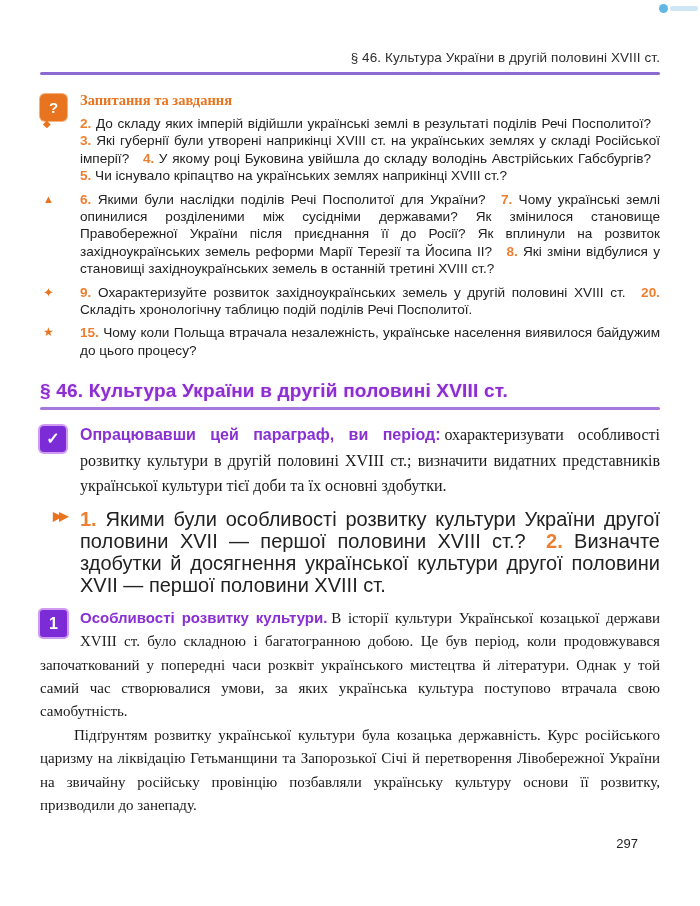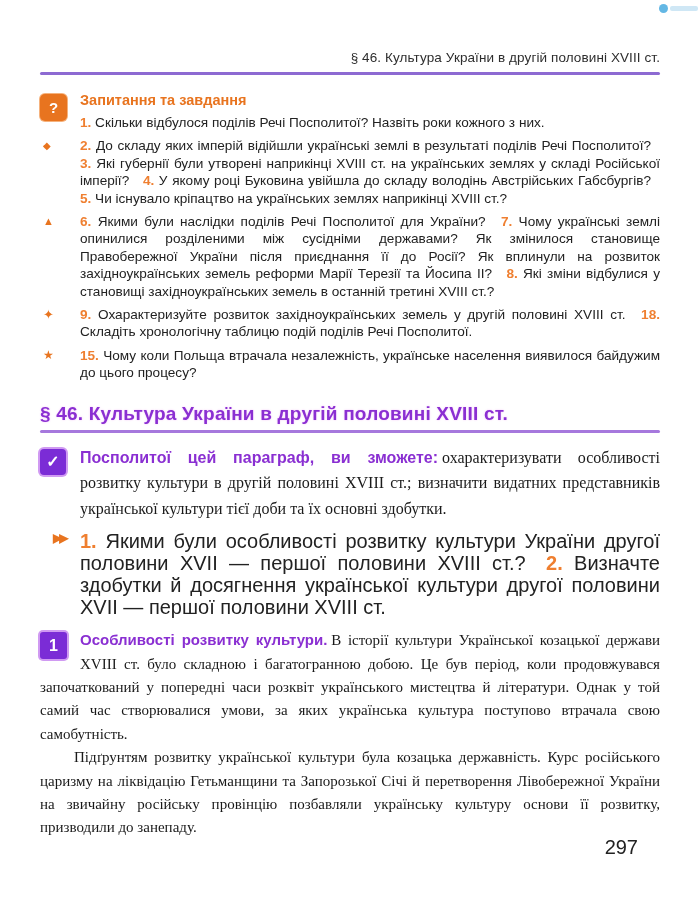--- a/index.html
+++ b/index.html
@@ -52,21 +52,21 @@
   .q-icon{
     position:absolute;left:0;top:2px;
     width:27px;height:27px;border-radius:5px;
     background:#e8741f;
     box-shadow:0 0 0 1px #f5b27d;
     color:#fff;font-weight:bold;font-size:15px;
     text-align:center;line-height:27px;
   }
   .q-title{
     margin:0 0 6px 0;
-    color:#e8741f;font-weight:bold;font-size:14.5px;
+    color:#e8741f;font-weight:bold;font-size:14.5px;font-family:Liberation Serif, serif;
   }
   .q-group{position:relative;margin:0 0 6px 0;}
   .q-text{
     margin:0;
     font-size:13.6px;line-height:17.4px;
     text-align:justify;color:#222222;
   }
   .qnum{color:#ef7f30;font-weight:bold;}
   .qgap{display:inline-block;width:9px;}
   .bullet{
@@ -135,21 +135,21 @@
   .body-p{
     margin:0;
     font-family:"Liberation Serif",serif;
     font-size:15px;line-height:23.4px;
     text-align:justify;color:#191919;
   }
   .body-p.indented{text-indent:34px;}
 
   .page-number{
     position:absolute;right:62px;top:836px;
-    font-size:20px;color:#222222;
+    font-size:13px;color:#222222;
   }
 </style>
 </head>
 <body>
 
 <div class="page">
 
   <div class="watermark">
     <span class="wm-circle"></span>
     <span class="wm-bar"></span>
@@ -157,51 +157,48 @@
 
   <div class="inner">
 
     <div class="running-head">§ 46. Культура України в другій половині XVIII ст.</div>
     <hr class="rule header-rule">
 
     <section class="questions">
       <div class="q-icon">?</div>
       <h3 class="q-title">Запитання та завдання</h3>
 
-      <div class="q-group">
-        <p class="q-text"><b class="qnum">1.</b> Скільки відбулося поділів Речі Посполитої? Назвіть роки кожного з них.</p>
-      </div>
 
       <div class="q-group">
         <span class="bullet b-diamond">◆</span>
         <p class="q-text"><b class="qnum">2.</b> До складу яких імперій відійшли українські землі в результаті поділів Речі Посполитої?<span class="qgap"></span> <b class="qnum">3.</b> Які губернії були утворені наприкінці XVIII ст. на українських землях у складі Російської імперії?<span class="qgap"></span> <b class="qnum">4.</b> У якому році Буковина увійшла до складу володінь Австрійських Габсбургів?<span class="qgap"></span> <b class="qnum">5.</b> Чи існувало кріпацтво на українських землях наприкінці XVIII ст.?</p>
       </div>
 
       <div class="q-group">
         <span class="bullet b-triangle">▲</span>
         <p class="q-text"><b class="qnum">6.</b> Якими були наслідки поділів Речі Посполитої для України?<span class="qgap"></span> <b class="qnum">7.</b> Чому українські землі опинилися розділеними між сусідніми державами? Як змінилося становище Правобережної України після приєднання її до Росії? Як вплинули на розвиток західноукраїнських земель реформи Марії Терезії та Йосипа II?<span class="qgap"></span> <b class="qnum">8.</b> Які зміни відбулися у становищі західноукраїнських земель в останній третині XVIII ст.?</p>
       </div>
 
       <div class="q-group">
         <span class="bullet b-star4">✦</span>
-        <p class="q-text"><b class="qnum">9.</b> Охарактеризуйте розвиток західноукраїнських земель у другій половині XVIII ст.<span class="qgap"></span> <b class="qnum">18.</b> Складіть хронологічну таблицю подій поділів Речі Посполитої.</p>
+        <p class="q-text"><b class="qnum">9.</b> Охарактеризуйте розвиток західноукраїнських земель у другій половині XVIII ст.<span class="qgap"></span> <b class="qnum">20.</b> Складіть хронологічну таблицю подій поділів Речі Посполитої.</p>
       </div>
 
       <div class="q-group">
         <span class="bullet b-star5">★</span>
         <p class="q-text"><b class="qnum">15.</b> Чому коли Польща втрачала незалежність, українське населення виявилося байдужим до цього процесу?</p>
       </div>
     </section>
 
     <h2 class="section-heading">§ 46. Культура України в другій половині XVIII ст.</h2>
     <hr class="rule section-rule">
 
     <section class="objectives">
       <div class="check-icon">✓</div>
-      <p class="obj-text"><b class="lead-purple">Посполитої цей параграф, ви зможете:</b><span>охарактеризувати особливості розвитку культури в другій половині XVIII ст.; визначити видатних представників української культури тієї доби та їх основні здобутки.</span></p>
+      <p class="obj-text"><b class="lead-purple">Опрацювавши цей параграф, ви період:</b><span>охарактеризувати особливості розвитку культури в другій половині XVIII ст.; визначити видатних представників української культури тієї доби та їх основні здобутки.</span></p>
     </section>
 
     <section class="tasks">
       <span class="arrow-bullet">▶▶</span>
       <p class="task-text"><b class="qnum">1.</b> Якими були особливості розвитку культури України другої половини XVII — першої половини XVIII ст.?<span class="qgap"></span> <b class="qnum">2.</b> Визначте здобутки й досягнення української культури другої половини XVII — першої половини XVIII ст.</p>
     </section>
 
     <section class="content">
       <div class="num-badge">1</div>
       <p class="body-p"><b class="lead-purple">Особливості розвитку культури.</b><span>В історії культури Української козацької держави XVIII ст. було складною і багатогранною добою. Це був період, коли продовжувався започаткований у попередні часи розквіт українського мистецтва й літератури. Однак у той самий час створювалися умови, за яких українська культура поступово втрачала свою самобутність.</span></p>

